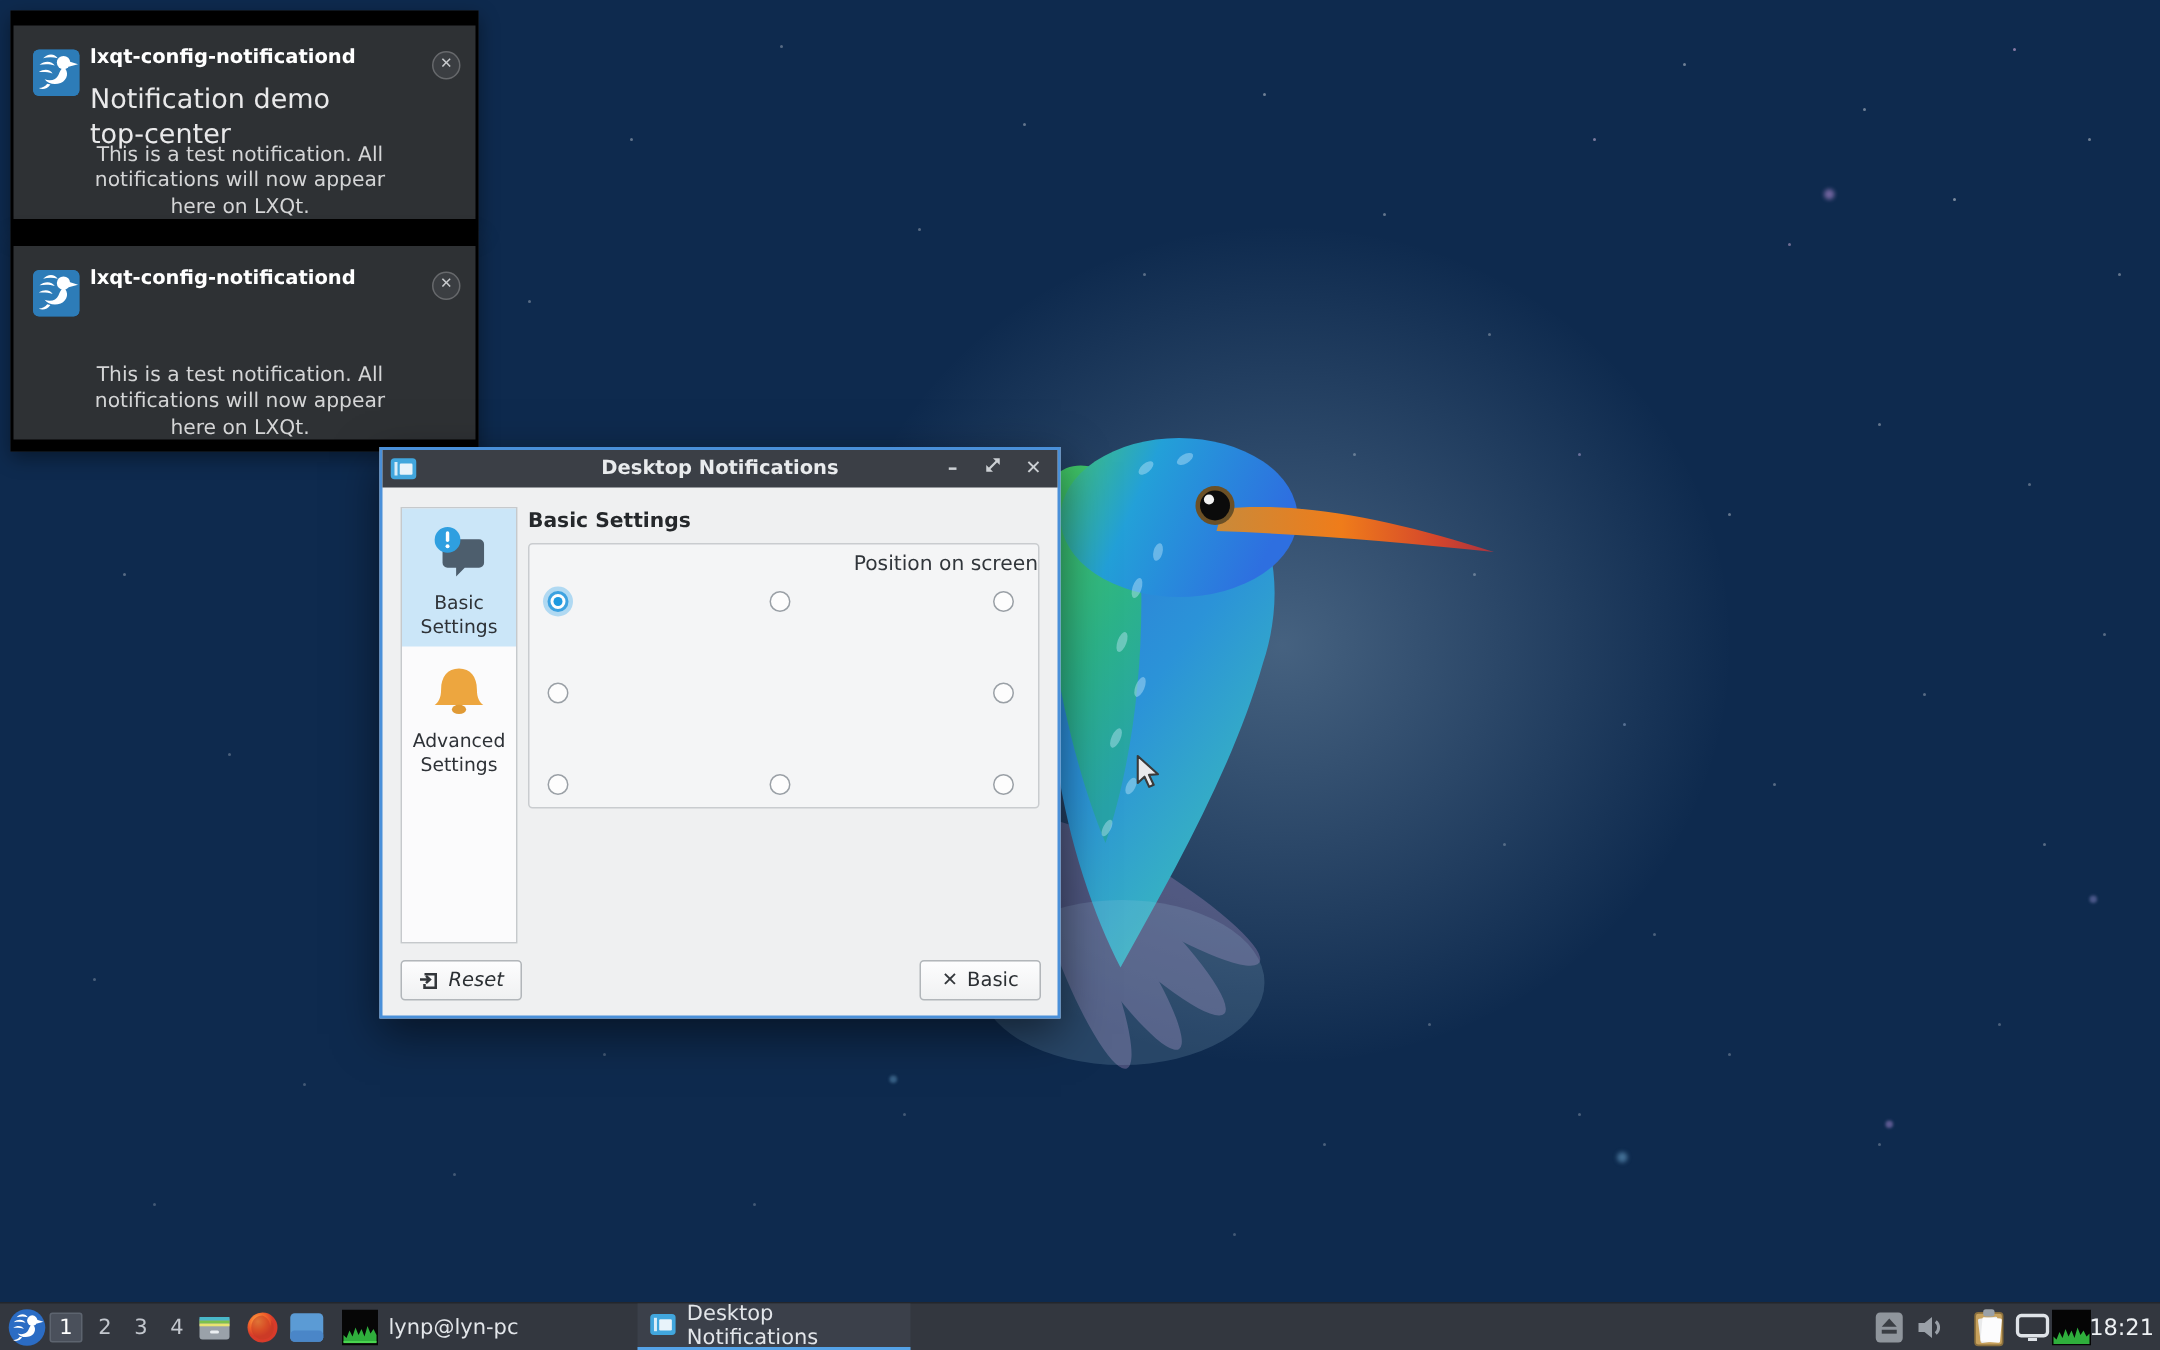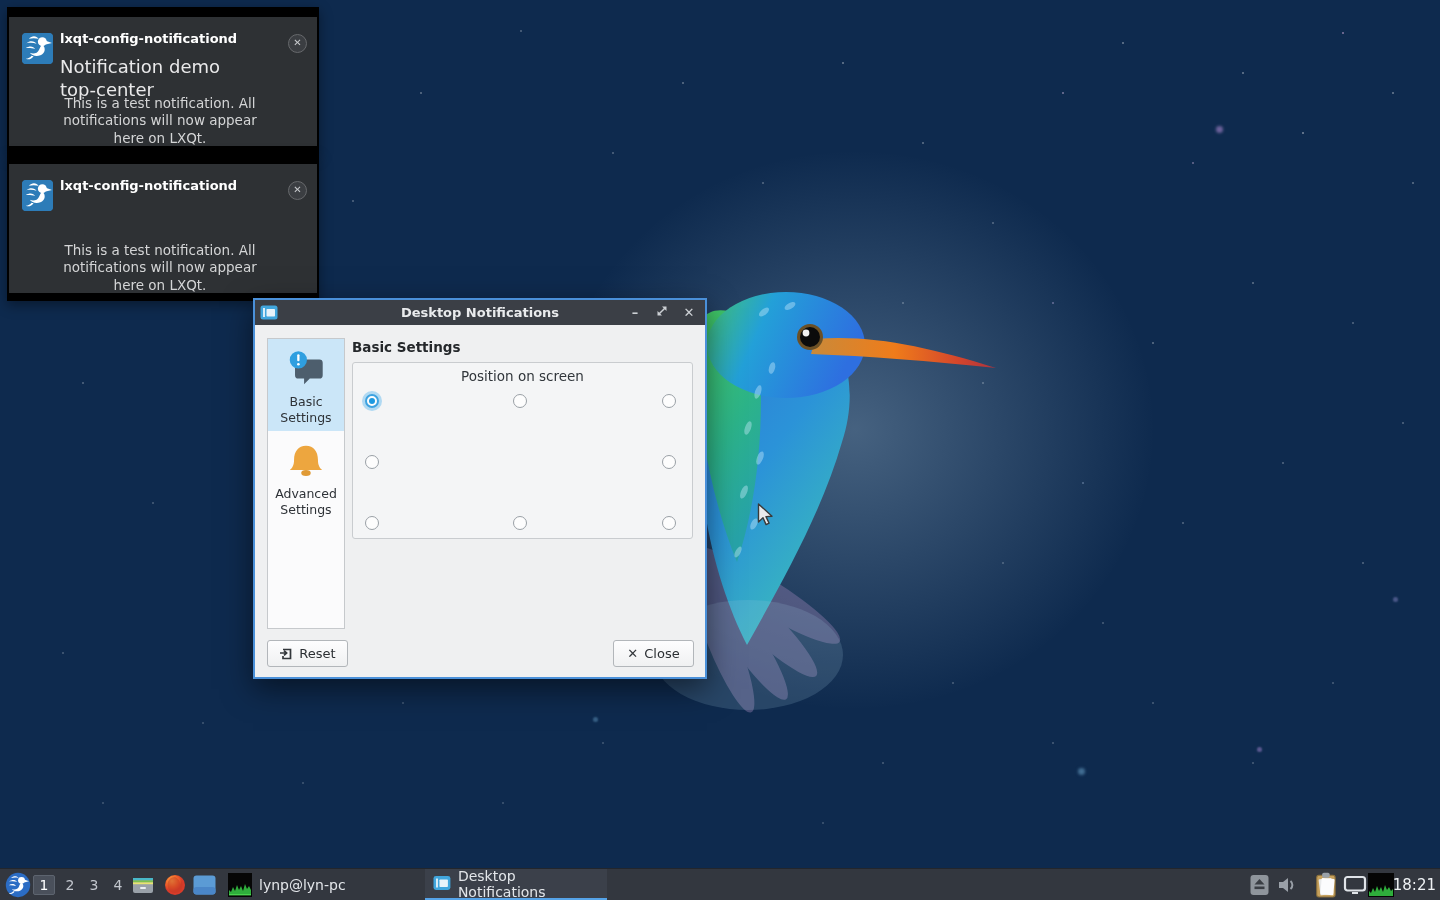--- a/index.html
+++ b/index.html
@@ -64,30 +64,30 @@
   .tb-btn{width:14px;text-align:center;font-size:13px;font-weight:bold;line-height:25px;cursor:default;}
 
   .sidebar{position:absolute;left:12px;top:38px;width:78px;height:291px;background:#fbfbfc;border:1px solid #c6c9cc;box-sizing:border-box;}
   .side-item{height:92px;text-align:center;box-sizing:border-box;padding-top:9px;font-size:12.5px;color:#2e3237;line-height:1.3;cursor:default;}
   .side-item.selected{background:#cbe6f8;}
   .side-ico{display:block;margin:0 auto 4px auto;width:42px;height:42px;}
 
   .heading{position:absolute;left:97px;top:39px;font-size:13.5px;font-weight:bold;color:#25282b;}
   .groupbox{position:absolute;left:97px;top:62px;width:341px;height:177px;background:#f4f5f6;
     border:1px solid #c9cccf;border-radius:3px;box-sizing:border-box;}
-  .gb-title{text-align:center;font-size:13.5px;color:#31363b;margin-top:5px;}
+  .gb-title{text-align:right;font-size:13.5px;color:#31363b;margin-top:5px;}
   .radio{position:absolute;width:14px;height:14px;border-radius:50%;background:#fdfdfd;
     border:1px solid #9aa0a6;box-sizing:border-box;cursor:default;}
   .radio.checked{border:2px solid #3da2e0;box-shadow:0 0 0 3px rgba(130,198,240,.6);}
   .radio.checked::after{content:"";position:absolute;left:2px;top:2px;width:6px;height:6px;border-radius:50%;background:#1d99e0;}
 
   .btn{position:absolute;top:340px;height:27px;box-sizing:border-box;display:flex;align-items:center;justify-content:center;gap:6px;
     background:linear-gradient(#fdfdfe,#f0f1f2);border:1px solid #b2b6ba;border-radius:3px;
     font-size:13px;color:#2b2f33;cursor:default;}
-  .btn-reset{left:12px;width:81px;}
+  .btn-reset{left:12px;width:81px;font-style:italic;}
   .btn-close{left:358px;width:81px;}
   .x-glyph{font-weight:bold;font-size:13px;color:#33373b;}
 
   
   .taskbar{position:absolute;left:0;bottom:0;width:1440px;height:32px;background:#33373f;z-index:20;border-top:1px solid #23262c;box-sizing:border-box;}
   .tb-item{position:absolute;top:0;height:32px;display:flex;align-items:center;cursor:default;}
   .start-btn{left:4px;width:28px;justify-content:center;}
   .ws{width:24px;justify-content:center;font-size:14px;color:#c3c7ce;}
   .ws.active{color:#ffffff;}
   .ws.active .ws-box{background:#4a505b;border:1px solid #5d646f;}
@@ -263,21 +263,21 @@
 
   <div class="btn btn-reset">
     <svg width="14" height="14" viewBox="0 0 14 14">
       <path d="M4,2.5 H11.5 V11.5 H4 V9" fill="none" stroke="#33373b" stroke-width="1.7"></path>
       <path d="M1,6 H7.2 M5,3.6 L7.6,6 L5,8.4" fill="none" stroke="#33373b" stroke-width="1.7"></path>
     </svg>
     <span>Reset</span>
   </div>
   <div class="btn btn-close">
     <span class="x-glyph">✕</span>
-    <span>Close</span>
+    <span>Basic</span>
   </div>
 </div>
 
 <div class="taskbar">
   <div class="tb-item start-btn">
     <svg width="26" height="26" viewBox="0 0 32 32">
       <circle cx="16" cy="16" r="15" fill="#2b6cc4"></circle>
         <use href="#lxqt-bird" transform="translate(1,2) scale(0.92)"></use>
     </svg>
   </div>

